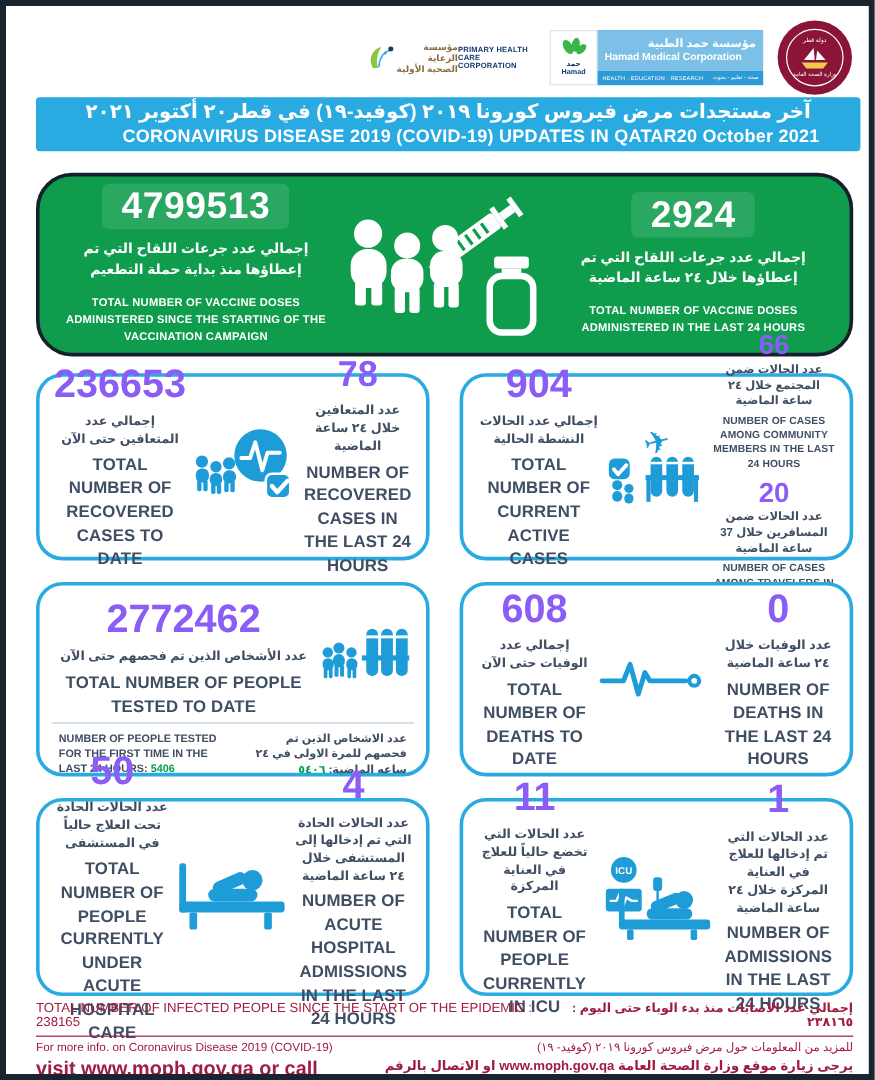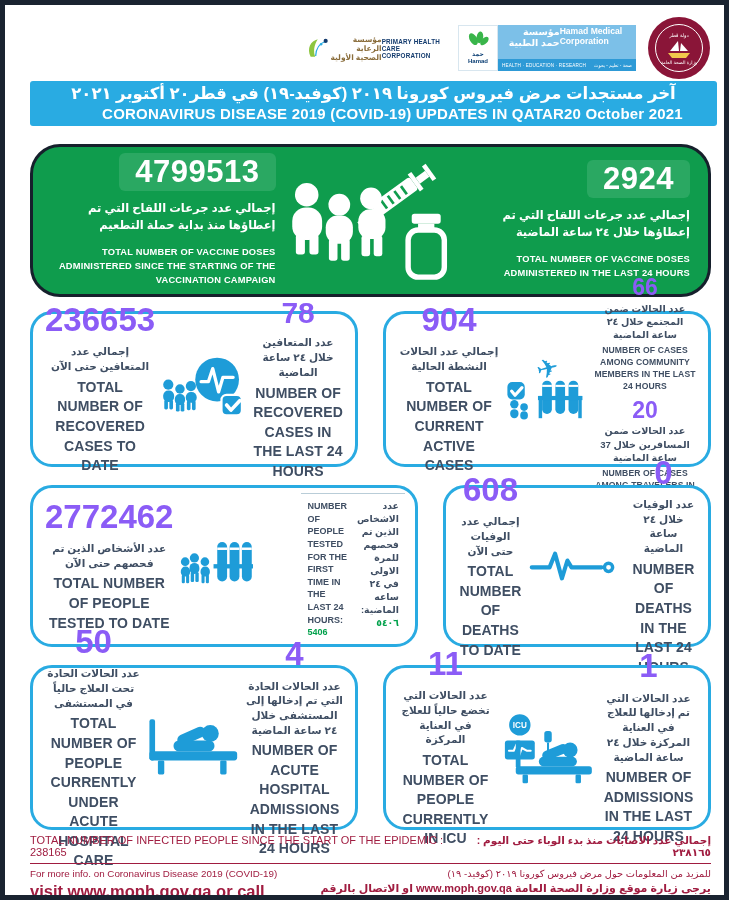--- a/index.html
+++ b/index.html
@@ -14,53 +14,53 @@
     display:flex; justify-content:flex-end; align-items:center; gap:14px; }
   .phcc { display:flex; flex-direction:row; align-items:center; width:140px; }
   .phcc svg { width:52px; height:40px; }
   .phcc .ar { font-size:7.5px; color:#8a6d3b; font-weight:bold; }
   .phcc .en { font-size:6.3px; color:#123a6d; font-weight:bold; letter-spacing:.2px; }
   .hmc { display:flex; align-items:stretch; height:46px; }
   .hmc-badge { width:40px; background:#fff; border:1px solid #d8e6ef; display:flex; flex-direction:column; align-items:center; justify-content:center; }
   .hmc-badge svg { width:22px; height:20px; }
   .hmc-badge .t { font-size:6px; color:#0c3f74; font-weight:bold; line-height:1.1; text-align:center; }
   .hmc-main { display:flex; flex-direction:column; width:138px; }
-  .hmc-top { flex:1; background:#7cc0e8; color:#fff; display:flex; flex-direction:row; justify-content:center; padding:2px 6px; }
+  .hmc-top { flex:1; background:#7cc0e8; color:#fff; display:flex; flex-direction:column; justify-content:center; padding:2px 6px; }
   .hmc-top .ar { font-size:9.5px; font-weight:bold; text-align:right; line-height:1.15;}
   .hmc-top .en { font-size:8.6px; font-weight:bold; line-height:1.15; }
   .hmc-strip { height:12px; background:#2e9ad6; color:#fff; display:flex; justify-content:space-between; align-items:center; padding:0 4px; }
   .hmc-strip span { font-size:4.6px; letter-spacing:.2px; }
   .moph { width:58px; height:58px; border-radius:50%; background:#8a1538; position:relative;
     display:flex; flex-direction:column; align-items:center; justify-content:center; box-shadow:0 0 0 2px #8a1538; }
   .moph-ring { position:absolute; inset:5px; border:1.5px solid #fff; border-radius:50%; }
   .moph .top-ar { font-size:5px; color:#fff; margin-bottom:1px; z-index:1;}
   .moph .bottom-ar { font-size:4.6px; color:#fff; margin-top:1px; z-index:1;}
   .moph svg { width:26px; height:20px; z-index:1; }
   
   .titlebar { position:absolute; top:76px; left:25px; width:687px; height:45px;
     background:#29abe2; border-radius:3px; color:#fff; text-align:center;
     display:flex; flex-direction:column; justify-content:center; line-height:1.3; }
   .titlebar .ar { font-size:16.5px; font-weight:bold; }
   .titlebar .en { font-size:15px; font-weight:bold; letter-spacing:.2px;padding-left:38px; }
   
   .banner { position:absolute; top:139px; left:25px; width:681px; height:153px;
     background:#0f9c4d; border:3px solid #16202c; border-radius:30px;
     display:flex; align-items:center; padding:10px 18px; color:#fff; }
-  .banner .bstat { flex:1; text-align:right; }
+  .banner .bstat { flex:1; text-align:center; }
   .banner .bnum { display:inline-block; background:#2aa862; border-radius:6px;
     padding:1px 16px; font-size:31px; font-weight:bold; letter-spacing:.5px; }
   .banner .bar { font-size:11.5px; font-weight:bold; margin-top:9px; line-height:1.45; }
   .banner .ben { font-size:9.3px; font-weight:bold; margin-top:13px; line-height:1.5; letter-spacing:.2px; }
   .banner .bicon { width:190px; display:flex; justify-content:center; }
   
   .cards { position:absolute; top:306px; left:25px; width:681px; }
   .crow { display:flex; gap:25px; margin-bottom:18px; }
   .card { flex:1; border:3px solid #29abe2; border-radius:22px; background:#fff;
     display:flex; align-items:center; padding:8px 10px; position:relative; }
-  .card.col { flex-direction:row; align-items:center; justify-content:flex-start;gap:44px; }
+  .card.col { flex-direction:column; align-items:flex-start; justify-content:flex-start; }
   .r1 .card { height:156px; } .r2 .card { height:162px; } .r3 .card { height:165px; }
   .cmain { display:flex; align-items:center; width:100%; flex:1; }
   .stat { flex:1; text-align:center; padding:2px; }
   .num { font-size:33px; font-weight:bold; color:#8b5cf6; line-height:1.1; }
   .lar { font-size:10.5px; font-weight:bold; color:#3f4e63; margin-top:6px; line-height:1.4; }
   .len { font-size:14px; font-weight:bold; color:#3f4e63; margin-top:4px; line-height:1.4; letter-spacing:.1px; }
   .cicon { flex:0 0 auto; display:flex; align-items:center; justify-content:center; padding:0 4px; }
   .ministat .num { font-size:23px; }
   .ministat .lar { font-size:9.6px; margin-top:1px; }
   .ministat .len { font-size:8.6px; margin-top:2px; }

